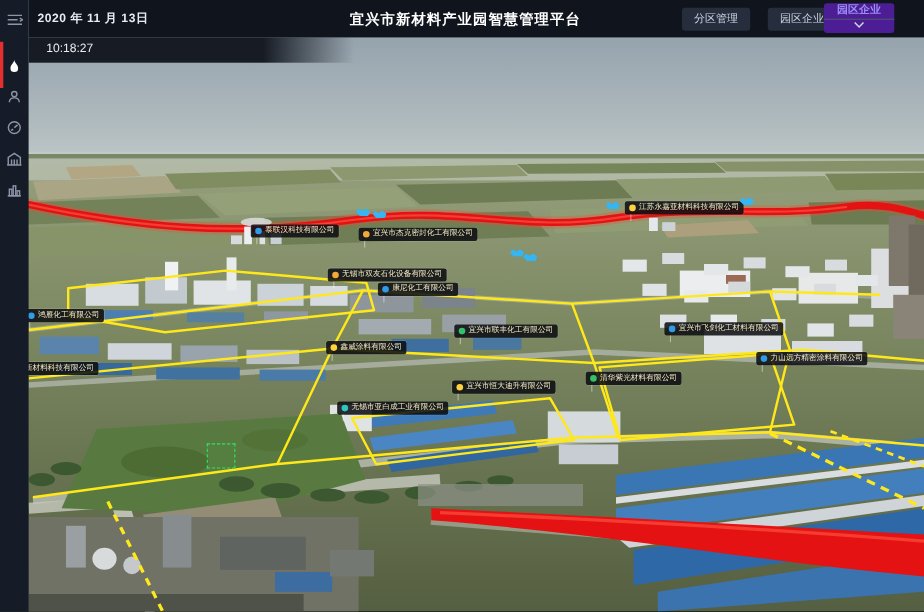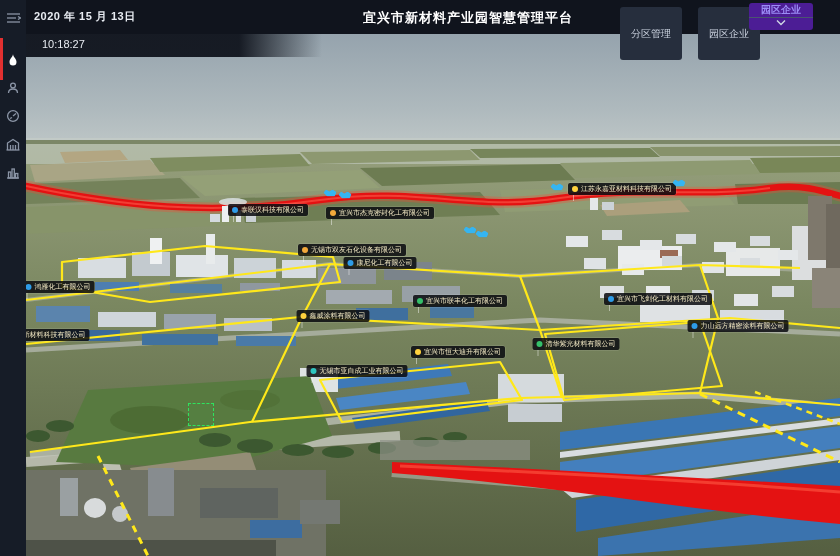--- a/index.html
+++ b/index.html
@@ -12,23 +12,23 @@
     position:relative;cursor:pointer;margin-bottom:4px}
   .sb-item.menu{margin-bottom:18px}
   .sb-item svg{stroke:#8b95a6;fill:none;stroke-width:1.3}
   .sb-item.active svg{stroke:#ffffff}
   .sb-item.active .flame-fill{fill:#ffffff;stroke:none}
   .sb-item.active::before{content:"";position:absolute;left:0;top:-10px;width:3px;height:42px;background:#e23030}
 
   
   .header{position:absolute;left:26px;top:0;right:0;height:34px;background:#10141d;z-index:20}
   .date{position:absolute;left:8px;top:9px;font-size:11px;font-weight:bold;color:#e8ecf2;letter-spacing:.5px}
-  .title{position:absolute;left:292px;width:300px;top:9px;text-align:center;font-size:13px;
+  .title{position:absolute;left:292px;width:300px;top:9px;text-align:left;font-size:13px;
     font-weight:bold;color:#ffffff;letter-spacing:1px;white-space:nowrap}
-  .btn{position:absolute;top:7px;height:21px;line-height:21px;padding:16px 11px;background:#262e3d;
+  .btn{position:absolute;top:7px;height:21px;line-height:21px;padding:0 11px;background:#262e3d;
     border-radius:3px;color:#ccd3e0;font-size:10px;cursor:pointer;white-space:nowrap}
   .btn.zone{left:594px}.btn.scene{left:672px}
   .dropdown{position:absolute;right:27px;top:3px;width:64px;height:27px;background:#4c1d95;
     border-radius:3px;cursor:pointer;display:flex;flex-direction:column;align-items:center}
   .dropdown .dd-label{font-size:10px;font-weight:bold;color:#9b8cf5;line-height:14px;
     border-bottom:1px solid #4a5570;width:100%;text-align:center;box-sizing:border-box}
   .dropdown .chev{margin-top:1px}
   
   .hud{position:absolute;left:26px;top:34px;width:296px;height:23px;z-index:19;
     background:linear-gradient(90deg,rgba(14,18,27,.94) 72%,rgba(14,18,27,0))}
@@ -297,21 +297,21 @@
     </div>
     <div class="bluefeat" style="left: 330px; top: 193px;"></div>
     <div class="bluefeat" style="left: 345px; top: 195px;"></div>
     <div class="bluefeat" style="left: 470px; top: 230px;"></div>
     <div class="bluefeat" style="left: 482px; top: 234px;"></div>
     <div class="bluefeat" style="left: 557px; top: 187px;"></div>
     <div class="bluefeat" style="left: 679px; top: 183px;"></div>
   </div>
 
 <div class="header">
-  <div class="date">2020 年 15 月 13日</div>
+  <div class="date">2020 年 11 月 13日</div>
   <div class="title">宜兴市新材料产业园智慧管理平台</div>
   <div class="btn zone">分区管理</div>
   <div class="btn scene">园区企业</div>
   <div class="dropdown">
     <div class="dd-label">园区企业</div>
     <svg class="chev" width="12" height="7" viewBox="0 0 12 7">
       <polyline points="2,1.5 6,5.5 10,1.5" stroke="#cfd6e4" stroke-width="1.4" fill="none"></polyline>
     </svg>
   </div>
 </div>

